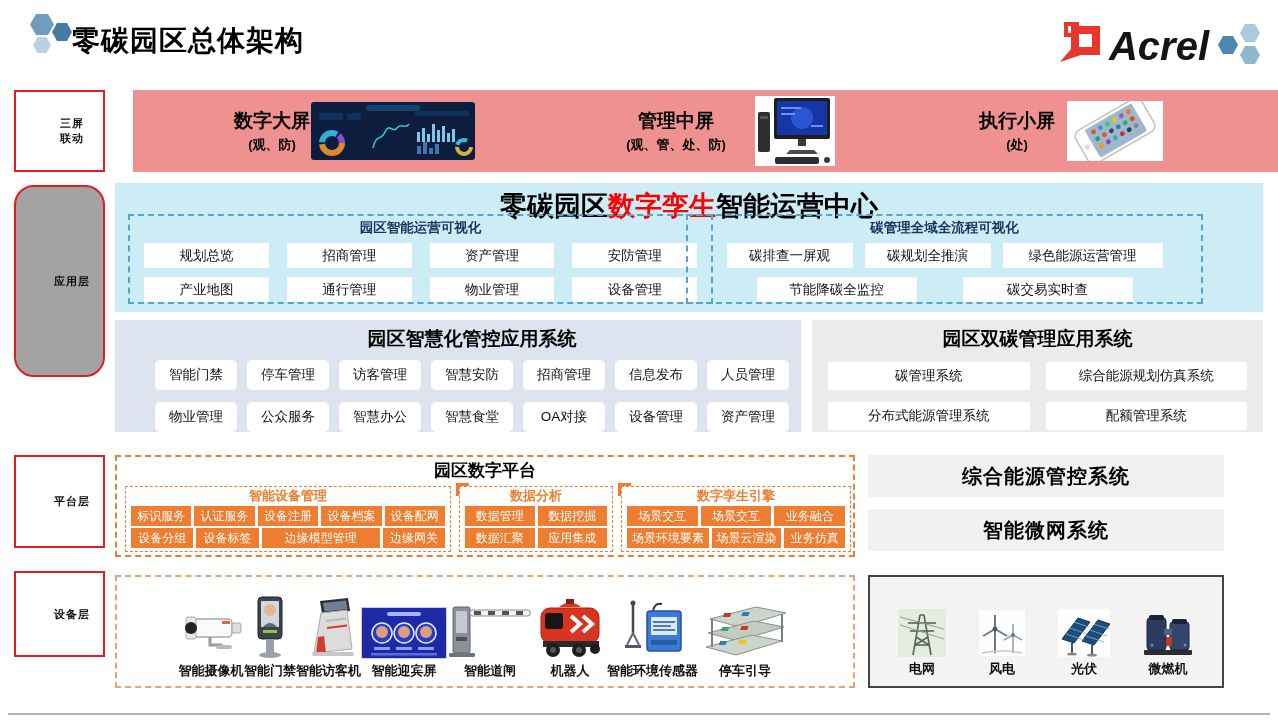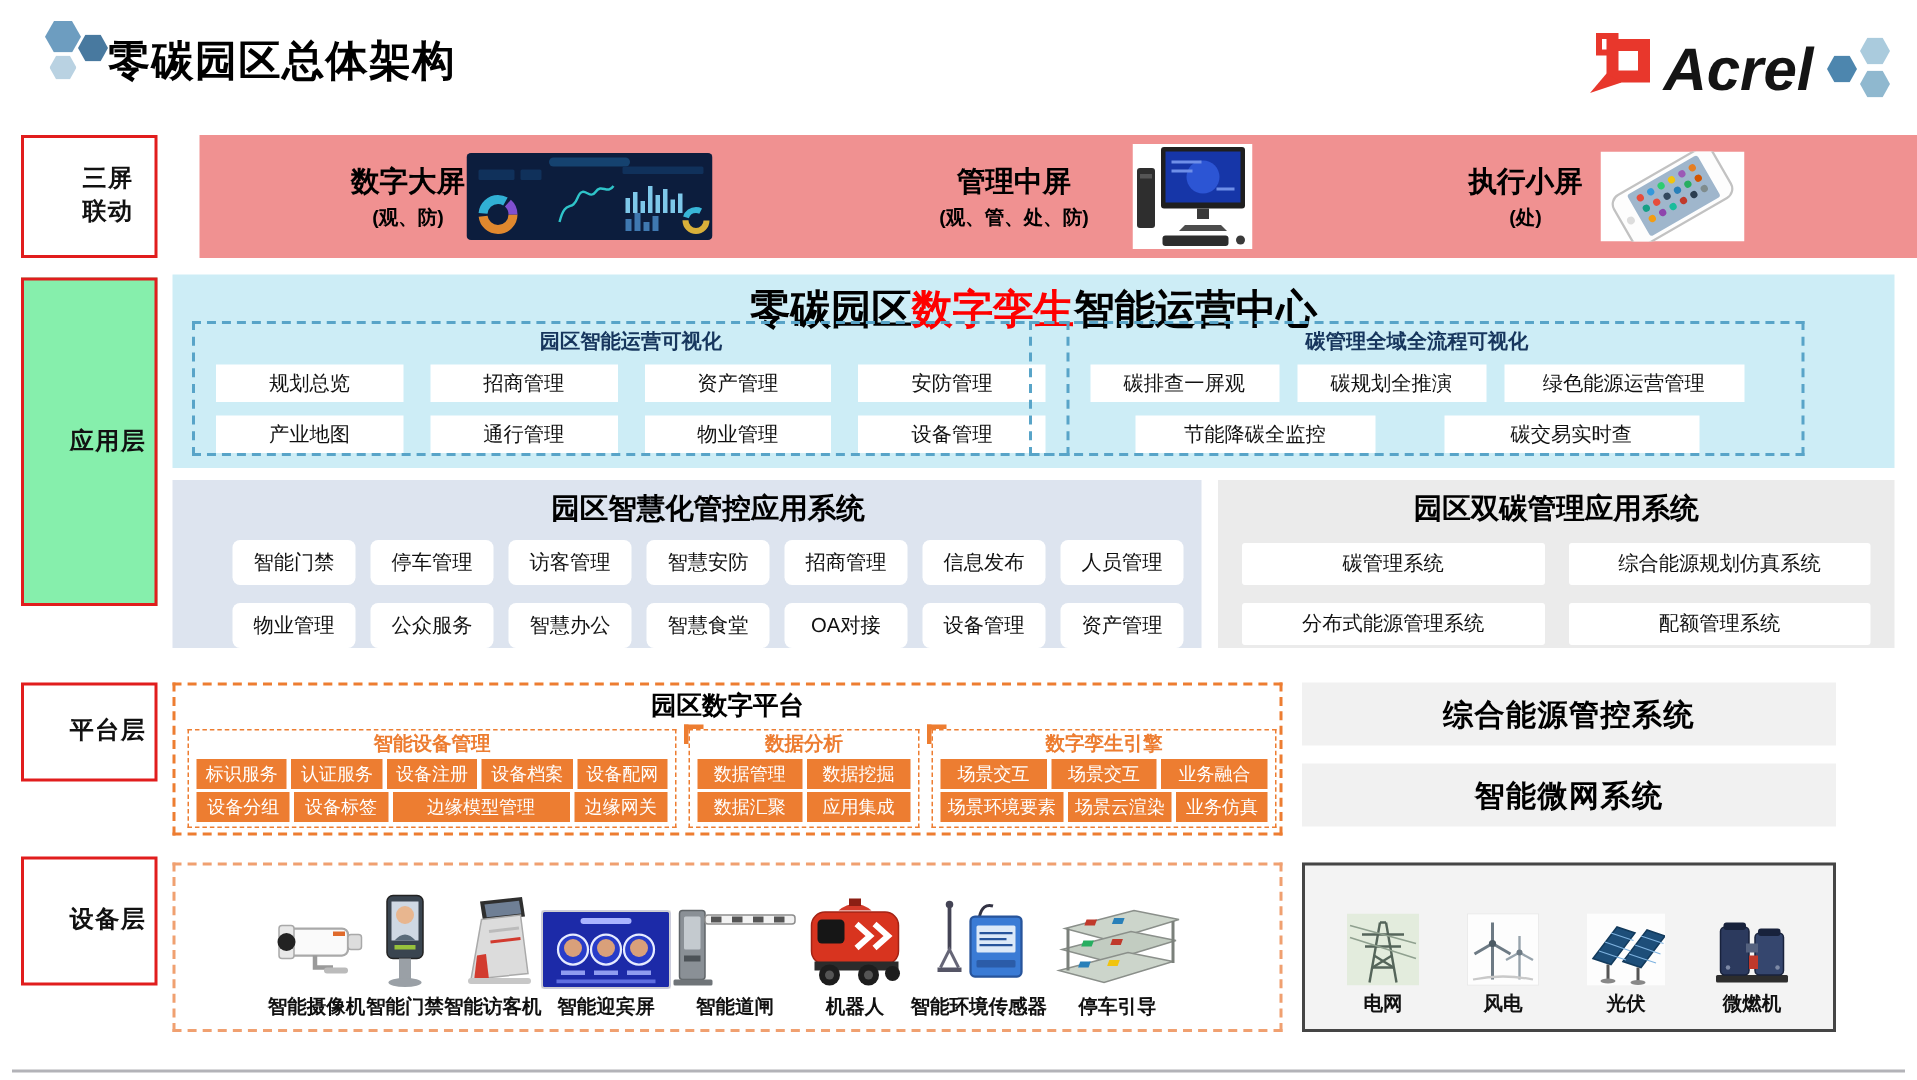--- a/index.html
+++ b/index.html
@@ -17,24 +17,24 @@
   #brand { position:absolute; right:16px; top:8px; display:flex; align-items:flex-end; gap:5px;margin-top:12px; }
   #brand-text { font-size:40px; font-weight:800; font-style:italic; color:#141414; line-height:1; padding-right:4px; }
   #hexes-right { position:relative; width:44px; height:44px; }
   #hexes-right .h1 { left:0; top:14px; width:20px; height:18px; background:#4d86ae; }
   #hexes-right .h2 { left:22px; top:2px; width:20px; height:18px; background:#aacbdd; }
   #hexes-right .h3 { left:22px; top:24px; width:20px; height:18px; background:#8fb8cf; }
 
   
   .layer-label { position:absolute; left:14px; width:91px; border:2.5px solid #e11d1d; background:#fff;
     display:flex; align-items:center; justify-content:center; text-align:center;
-    font-weight:bold; font-size:16px; color:#111; white-space:pre-line; line-height:1.35; letter-spacing:1px;padding-left:25px; }
+    font-weight:bold; font-size:11px; color:#111; white-space:pre-line; line-height:1.35; letter-spacing:1px;padding-left:25px; }
   #label-screens { top:90px; height:82px; }
-  #label-app { top:185px; height:219px; background:#86efac; }
-  #label-platform { top:455px; height:66px; }
+  #label-app { top:185px; height:192px; background:#a3a3a3;border-radius:20px; }
+  #label-platform { top:455px; height:93px; }
   #label-device { top:571px; height:86px; }
 
   
   #band { position:absolute; left:133px; top:90px; width:1148px; height:82px; background:#f09191; }
   .band-text { position:absolute; top:50%; transform:translateY(-50%); text-align:center; }
   .band-name { font-size:19px; font-weight:bold; color:#000; }
   .band-sub { font-size:13px; font-weight:bold; color:#000; margin-top:2px; }
   #band-t1 { left:80px; width:118px; } #band-img1 { position:absolute; left:178px; top:12px; }
   #band-t2 { left:468px; width:150px; } #band-img2 { position:absolute; left:622px; top:6px; }
   #band-t3 { left:828px; width:112px; } #band-img3 { position:absolute; left:934px; top:11px; }

